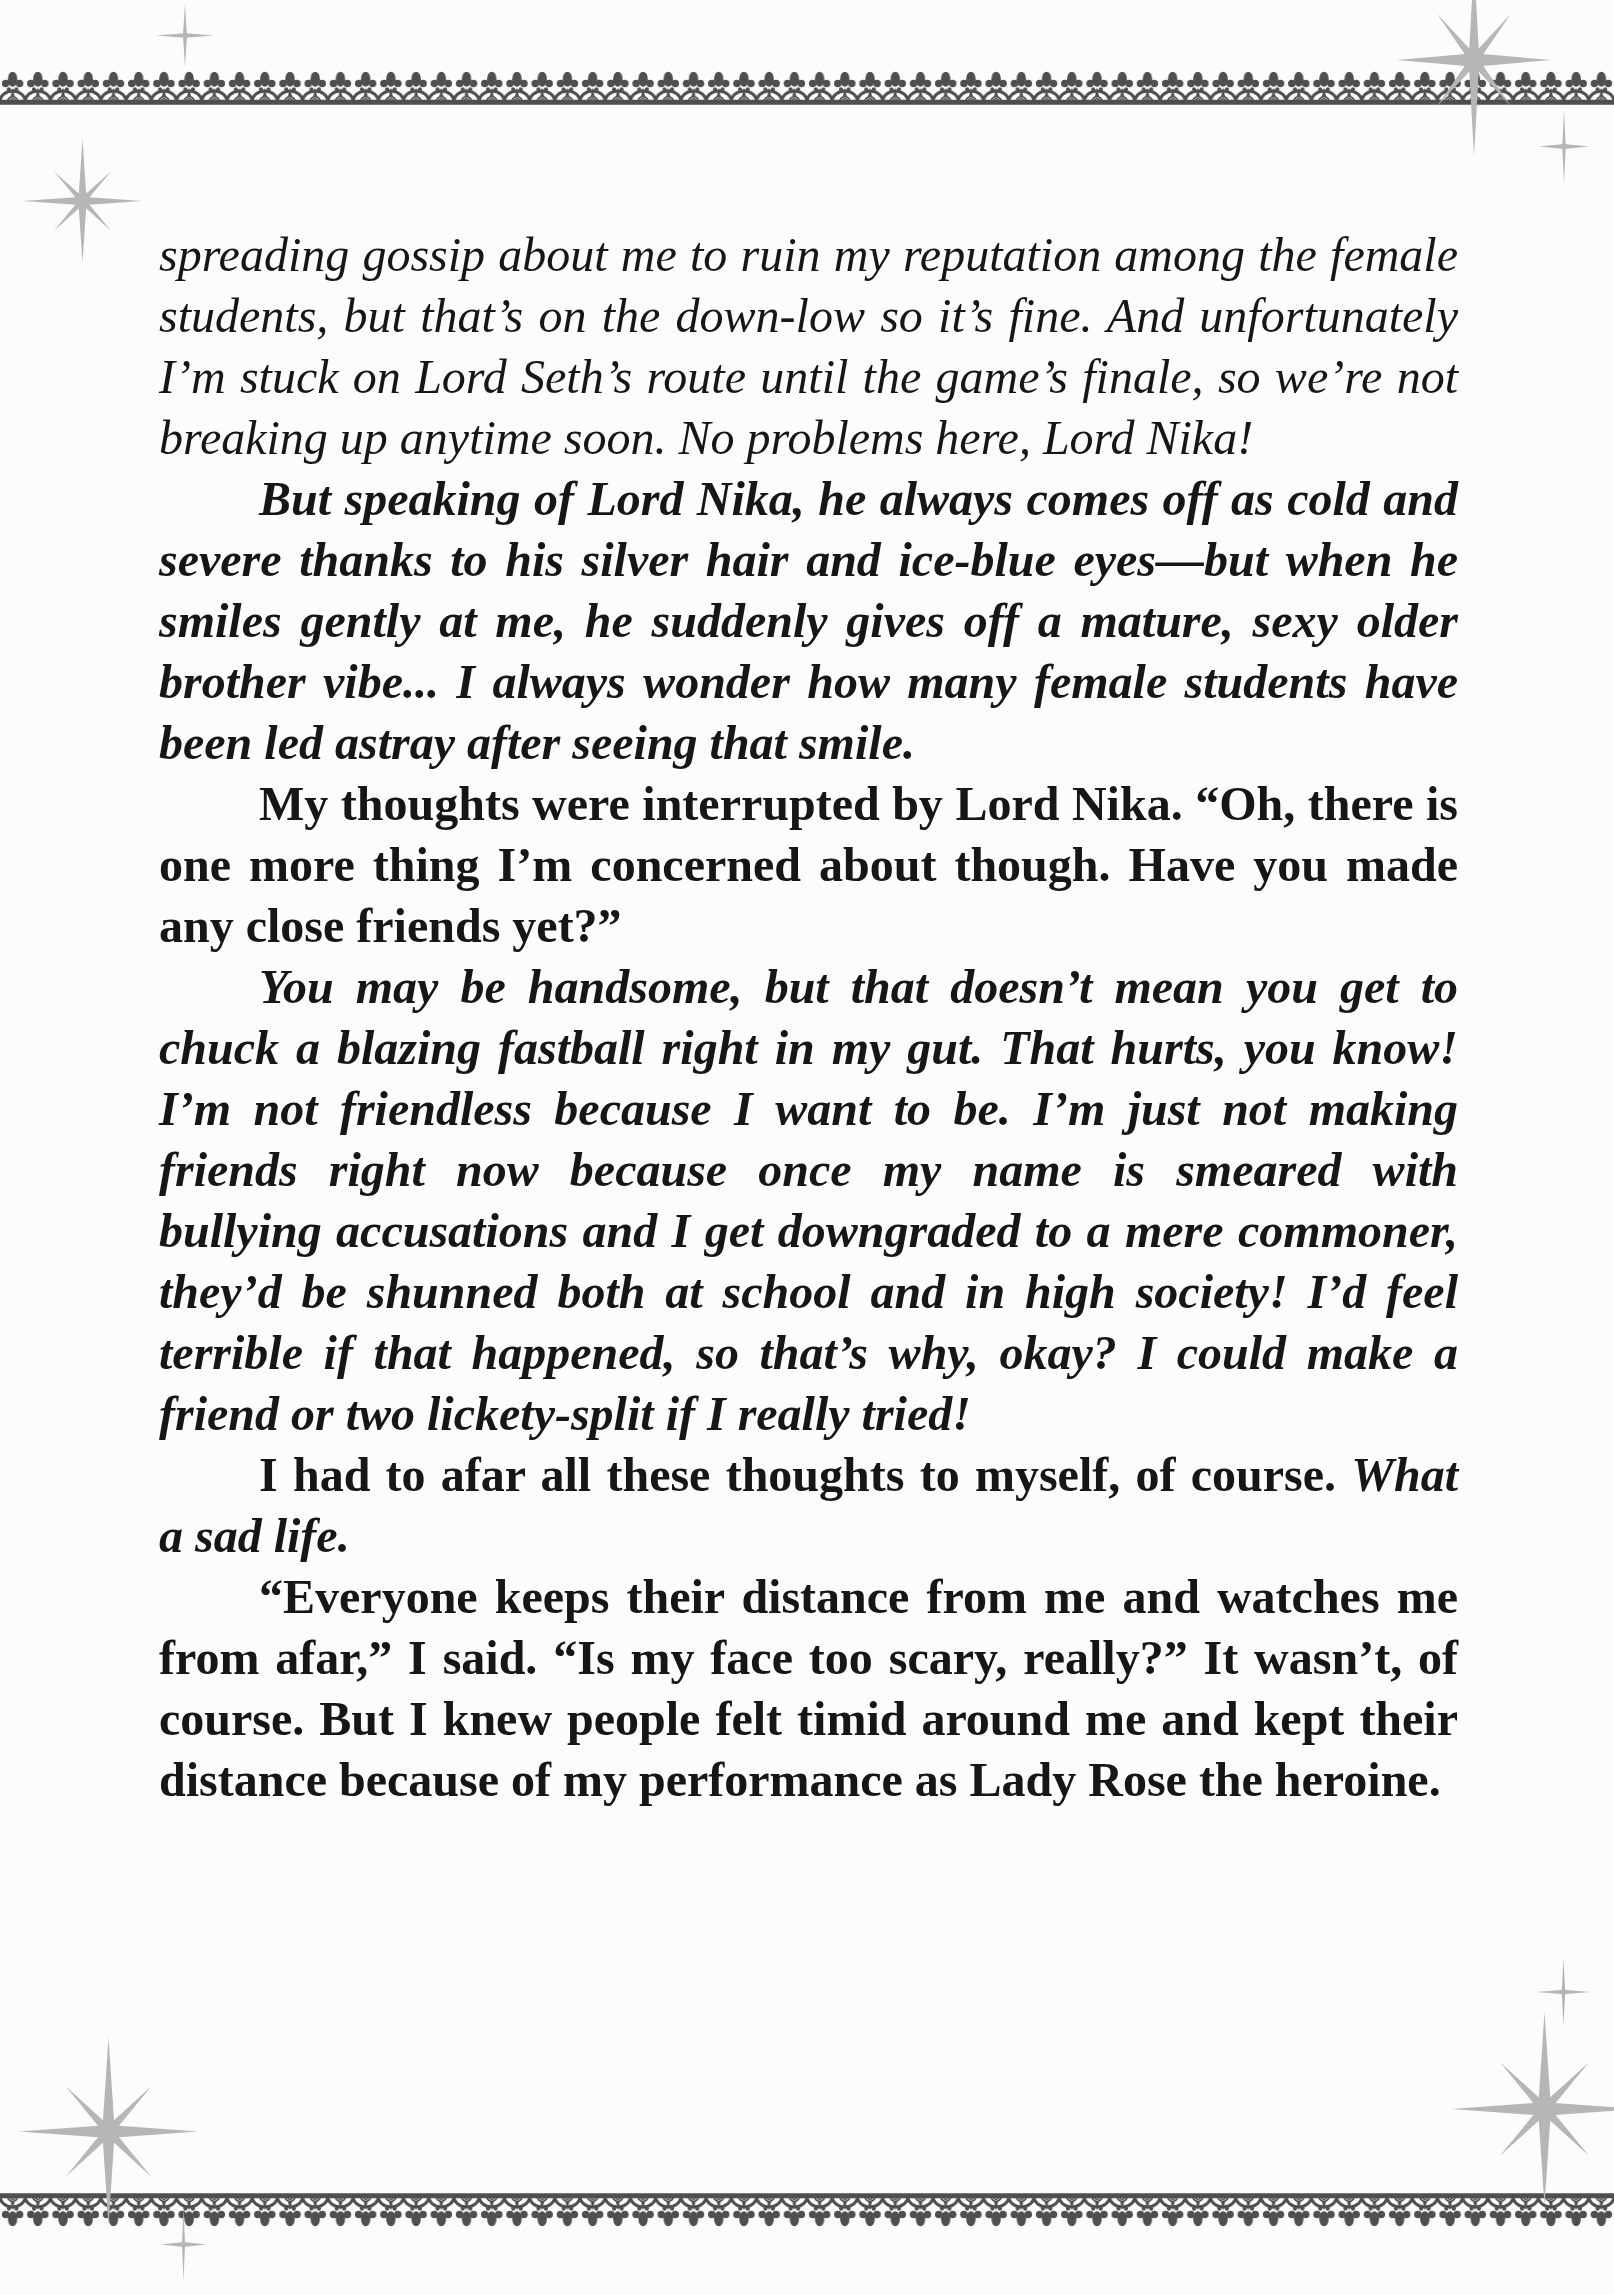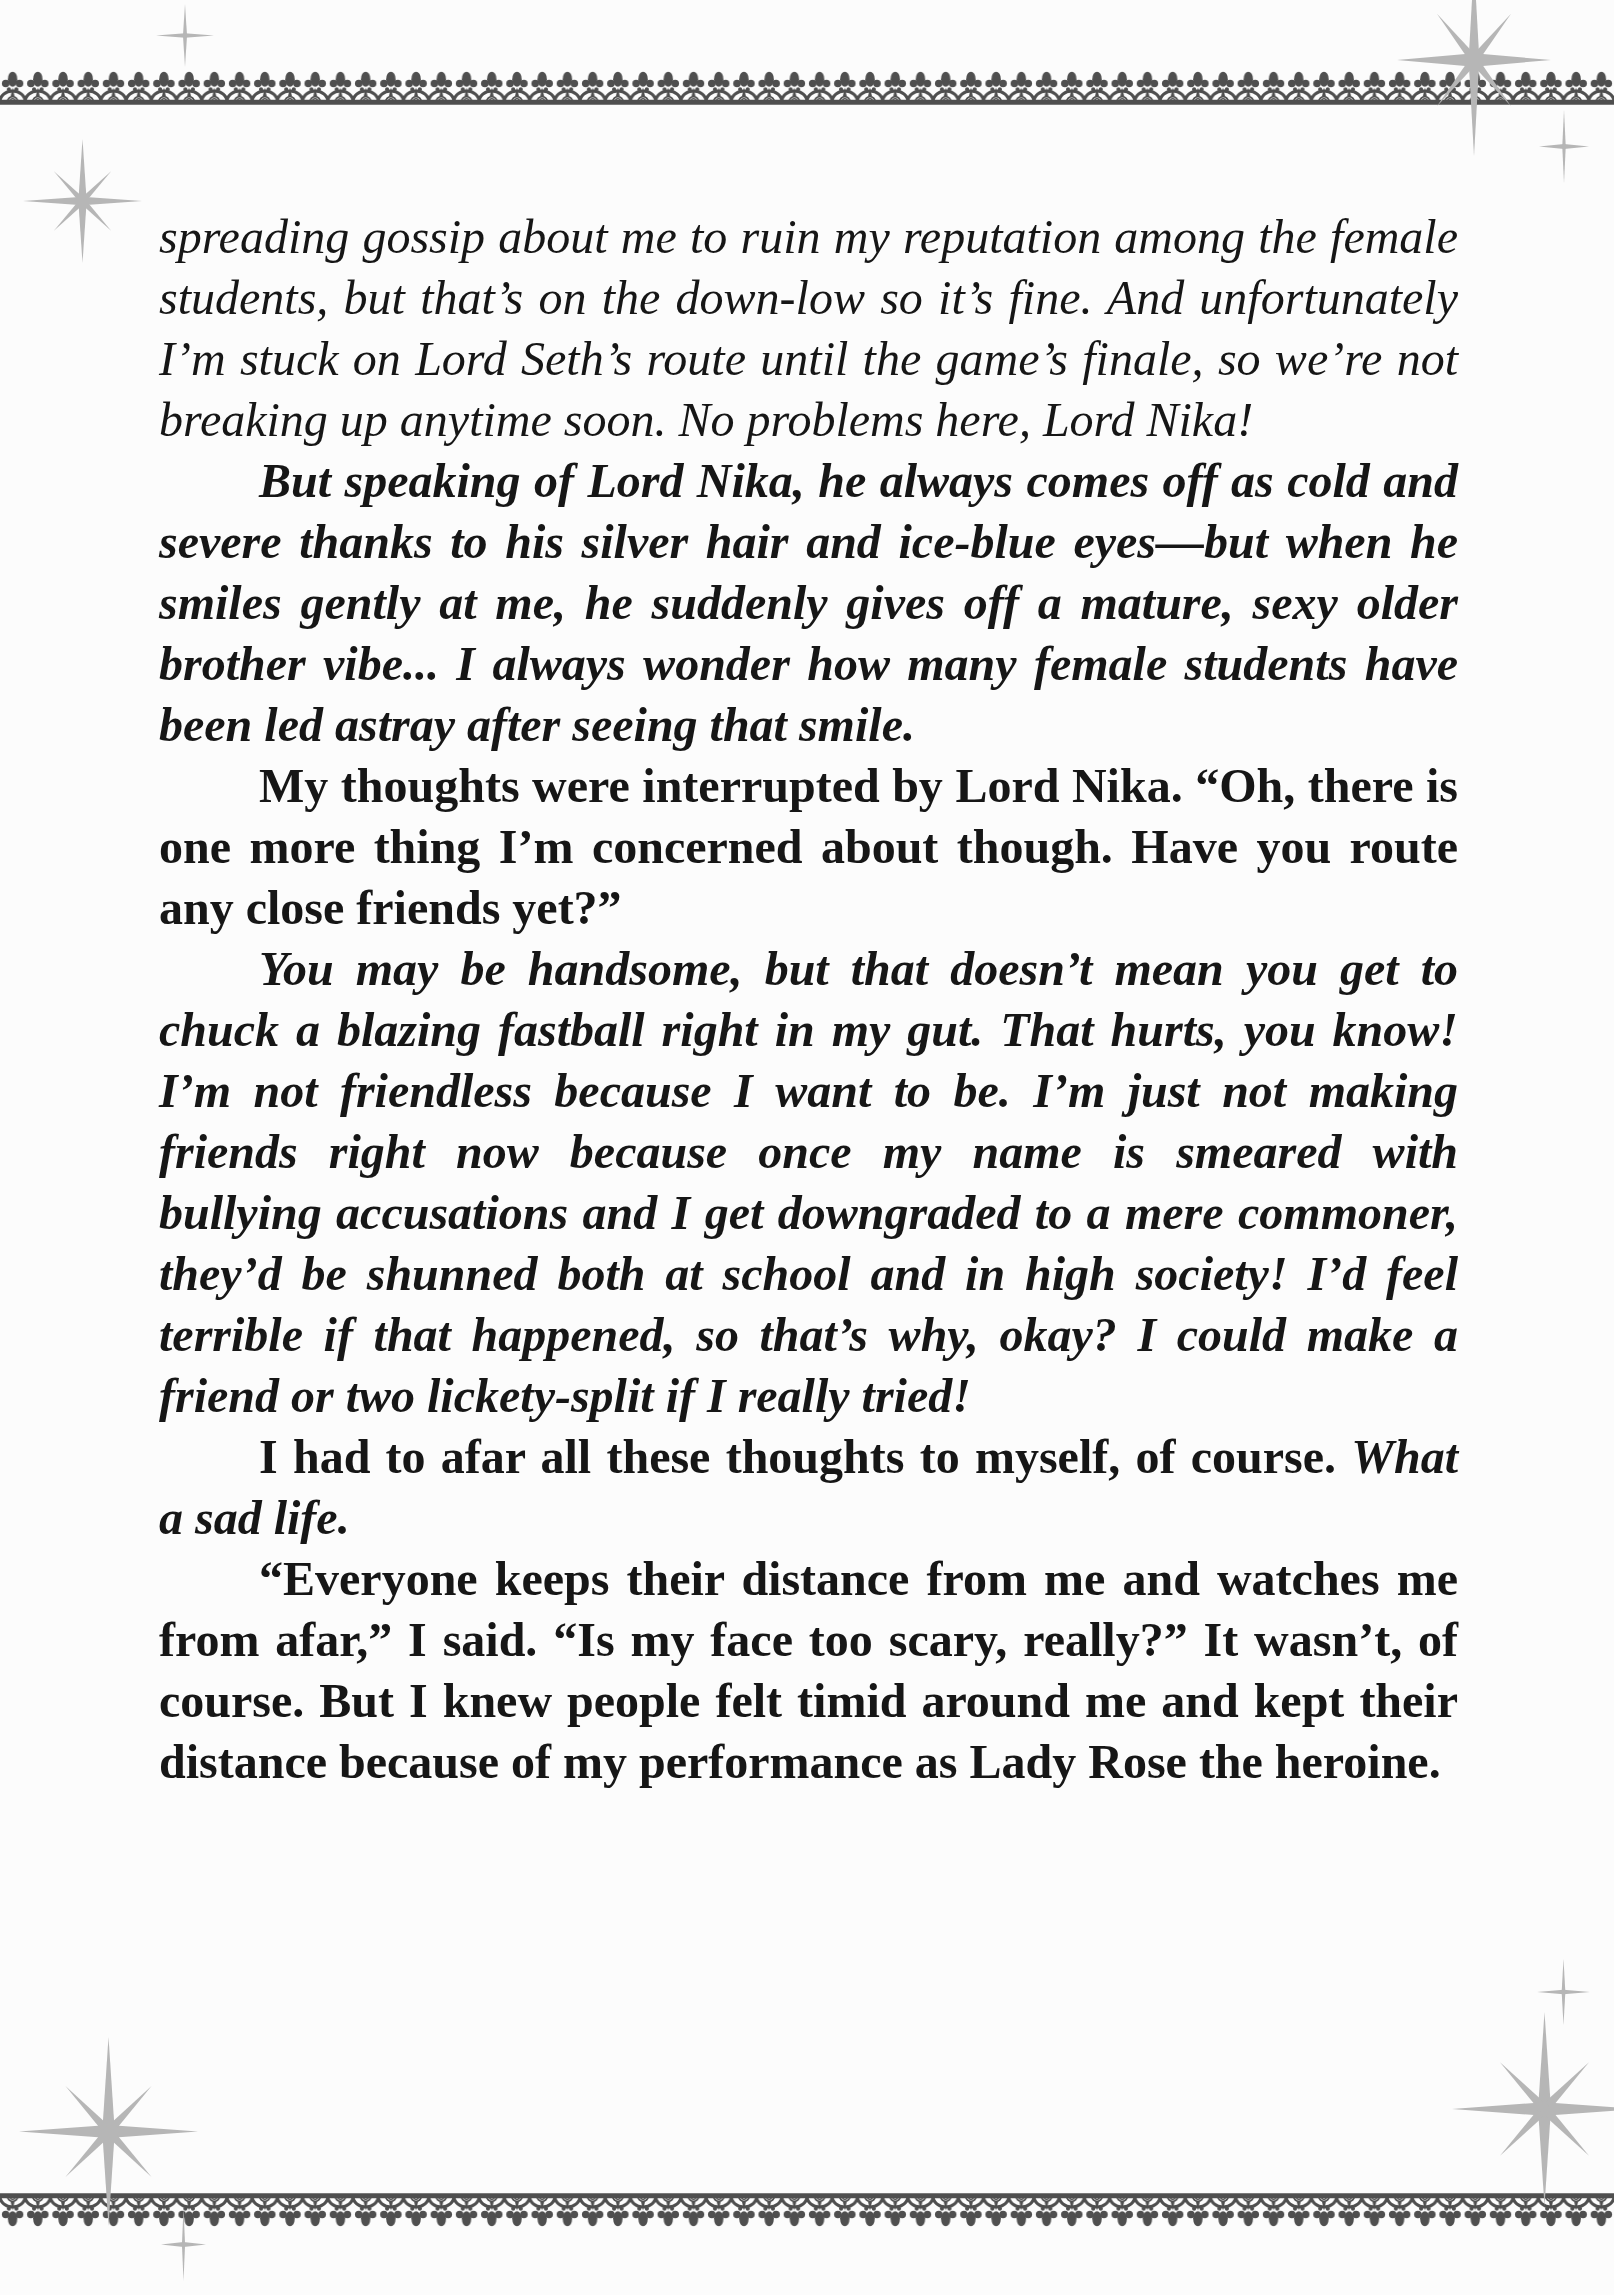--- a/index.html
+++ b/index.html
@@ -28,21 +28,21 @@
   
   .sparkle {
     position: absolute;
     pointer-events: none;
   }
 
   
   #text-column {
     position: absolute;
     left: 159px;
-    top: 206px;
+    top: 224px;
     width: 1299px;
     color: #161616;
     font-size: 48px;
     line-height: 61px;
     text-align: justify;
   }
   #text-column p {
     margin: 0;
     padding: 0;
   }
@@ -120,20 +120,20 @@
       </svg>
       <svg class="sparkle" viewBox="-100 -100 200 200" preserveAspectRatio="none" width="53" height="66" style="left: 1537px; top: 1959px;">
         <polygon points="0,-100 7,0 0,100 -7,0" fill="#b6b6b6"></polygon>
         <polygon points="0,-100 7,0 0,100 -7,0" transform="rotate(90)" fill="#b6b6b6"></polygon>
       </svg>
     </div>
 
   <div id="text-column" style="color: rgb(22, 22, 22);">
       <p class=""><span class="seg-italic">spreading gossip about me to ruin my reputation among the female students, but that’s on the down-low so it’s fine. And unfortunately I’m stuck on Lord Seth’s route until the game’s finale, so we’re not breaking up anytime soon. No problems here, Lord Nika!</span></p>
       <p class="indent"><span class="seg-italic">But speaking of Lord Nika, he always comes off as cold and severe thanks to his silver hair and ice-blue eyes—but when he smiles gently at me, he suddenly gives off a mature, sexy older brother vibe... I always wonder how many female students have been led astray after seeing that smile.</span></p>
-      <p class="indent"><span class="seg-roman">My thoughts were interrupted by Lord Nika. “Oh, there is one more thing I’m concerned about though. Have you route any close friends yet?”</span></p>
+      <p class="indent"><span class="seg-roman">My thoughts were interrupted by Lord Nika. “Oh, there is one more thing I’m concerned about though. Have you made any close friends yet?”</span></p>
       <p class="indent"><span class="seg-italic">You may be handsome, but that doesn’t mean you get to chuck a blazing fastball right in my gut. That hurts, you know! I’m not friendless because I want to be. I’m just not making friends right now because once my name is smeared with bullying accusations and I get downgraded to a mere commoner, they’d be shunned both at school and in high society! I’d feel terrible if that happened, so that’s why, okay? I could make a friend or two lickety-split if I really tried!</span></p>
       <p class="indent"><span class="seg-roman">I had to afar all these thoughts to myself, of course. </span><span class="seg-italic">What a sad life.</span></p>
       <p class="indent"><span class="seg-roman">“Everyone keeps their distance from me and watches me from afar,” I said. “Is my face too scary, really?” It wasn’t, of course. But I knew people felt timid around me and kept their distance because of my performance as Lady Rose the heroine.</span></p>
     </div>
 
 </div>
 
 
 </body></html>

